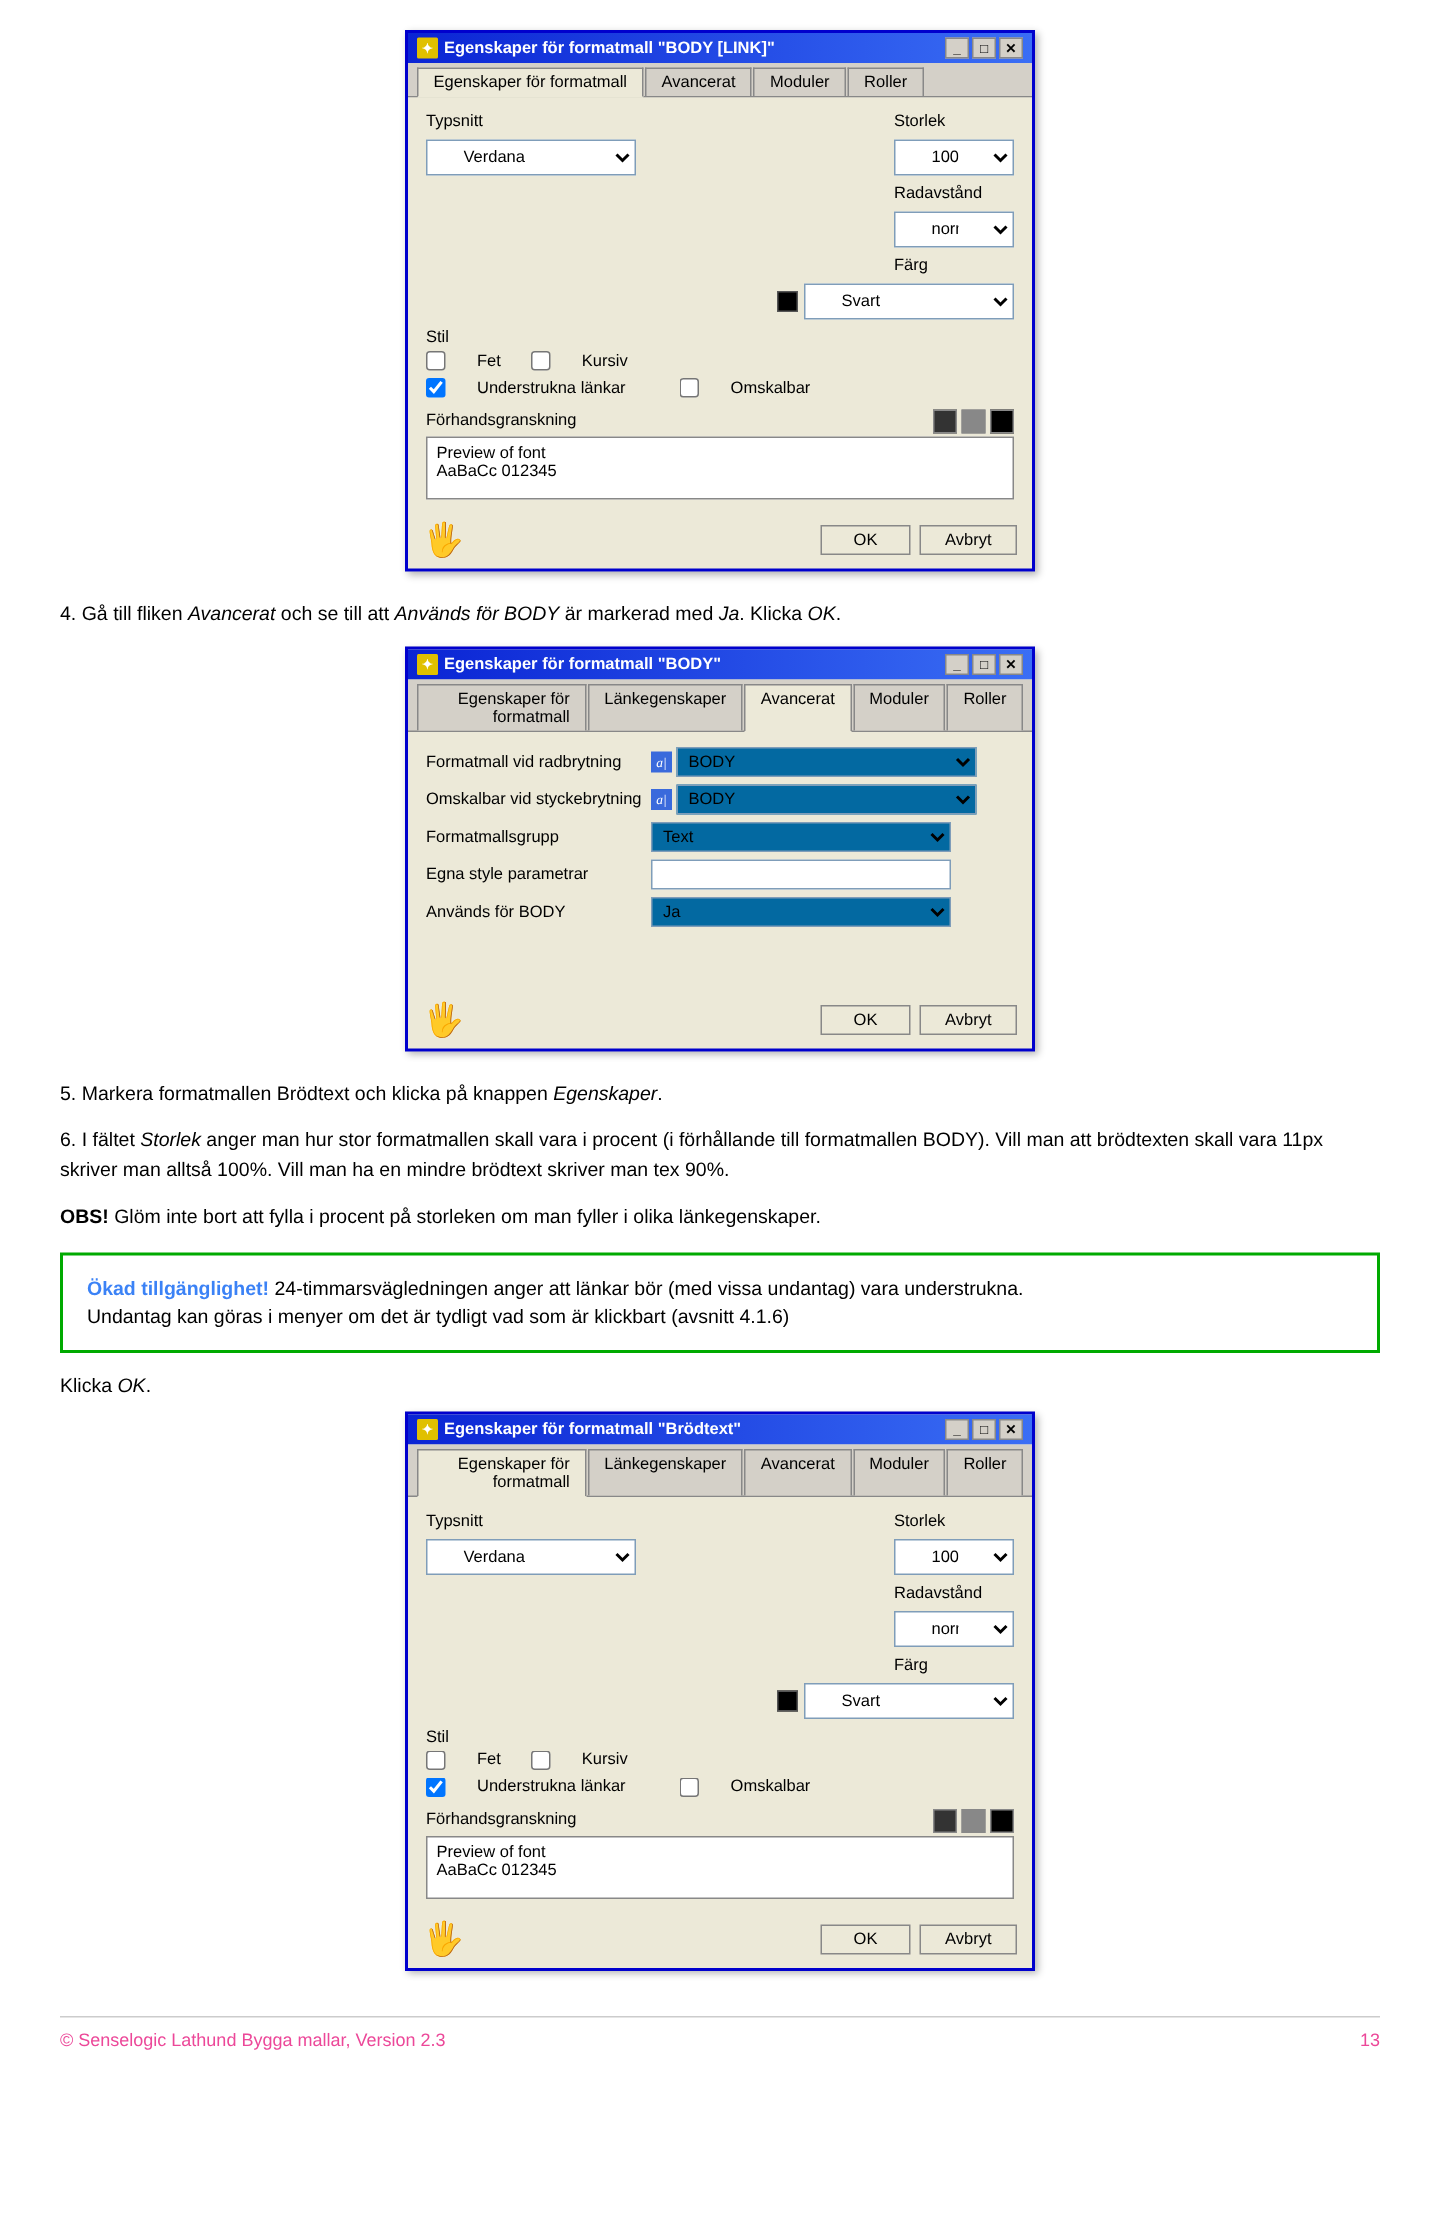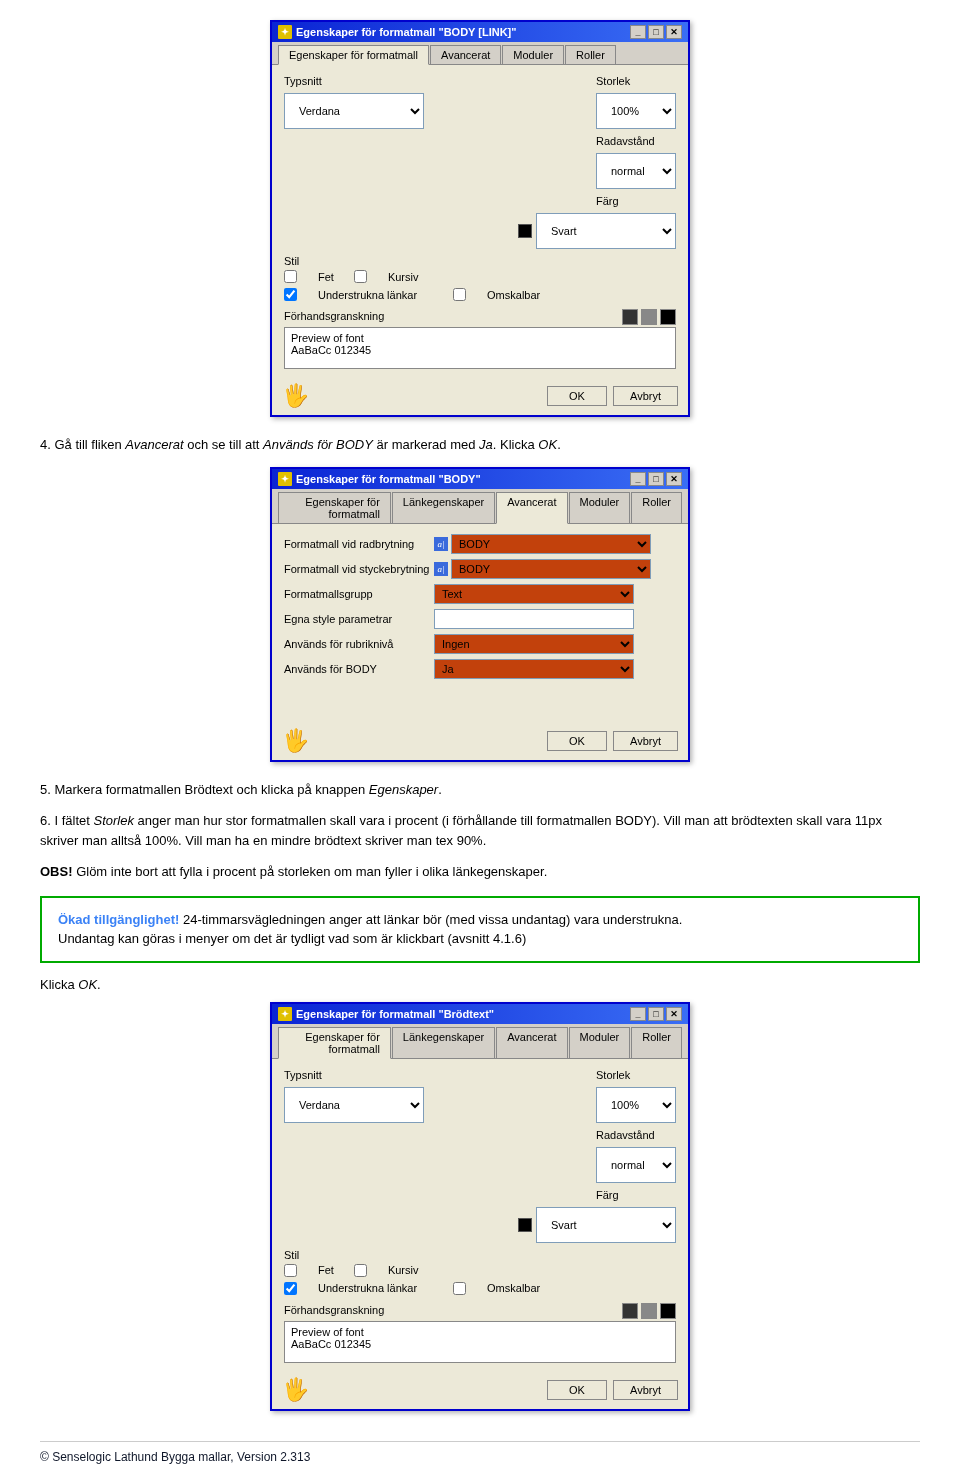--- a/index.html
+++ b/index.html
@@ -97,24 +97,24 @@
       gap: 8px;
     }
     .form-label {
       font-size: 11px;
       font-family: Tahoma, Arial, sans-serif;
       min-width: 80px;
     }
     .win-select {
       border: 1px solid #7f9db9;
       background: #fff;
-      padding: 1px 10px;
-      font-size: 11px;
-      font-family: Tahoma, Arial, sans-serif;
-      height: 36px;
+      padding: 1px 20px;
+      font-size: 11px;
+      font-family: Tahoma, Arial, sans-serif;
+      height: 24px;
     }
     .win-select-sm { width: 80px; }
     .win-select-md { width: 140px; }
     .checkbox-row {
       display: flex;
       align-items: center;
       gap: 21px;
       font-size: 11px;
       font-family: Tahoma, Arial, sans-serif;
     }
@@ -203,22 +203,23 @@
       margin-bottom: 10px;
       font-size: 13px;
     }
 
     
     .page-footer {
       border-top: 1px solid #ccc;
       margin-top: 30px;
       padding-top: 8px;
       display: flex;
+      justify-content: space-between;
       font-size: 12px;
-      color: #0f172a;
+      color: #ec4899;
     }
 
     
     .color-field-box {
       display: flex;
       align-items: center;
       gap: 4px;
     }
     .small-black-box {
       width: 14px;
@@ -234,21 +235,21 @@
       align-items: center;
       margin-bottom: 5px;
     }
     .adv-label {
       font-size: 11px;
       font-family: Tahoma, Arial, sans-serif;
       min-width: 150px;
     }
     .adv-select {
       border: 1px solid #7f9db9;
-      background: #c2410c;
+      background: #0369a1;
       padding: 1px 3px;
       font-size: 11px;
       font-family: Tahoma, Arial, sans-serif;
       height: 20px;
       width: 200px;
     }
     .adv-input {
       border: 1px solid #7f9db9;
       background: #fff;
       padding: 1px 3px;
@@ -409,45 +410,39 @@
 
     <div class="adv-form-row">
       <span class="adv-label">Formatmall vid radbrytning</span>
       <span class="body-icon">a|</span>
       <select class="adv-select">
         <option>BODY</option>
       </select>
     </div>
 
     <div class="adv-form-row">
-      <span class="adv-label">Formatmall vid styckebrytning</span>
+      <span class="adv-label">Omskalbar vid styckebrytning</span>
       <span class="body-icon">a|</span>
       <select class="adv-select">
         <option>BODY</option>
       </select>
     </div>
 
     <div class="adv-form-row">
       <span class="adv-label">Formatmallsgrupp</span>
       <select class="adv-select">
         <option>Text</option>
       </select>
     </div>
 
     <div class="adv-form-row">
       <span class="adv-label">Egna style parametrar</span>
       <input type="text" class="adv-input" value="" style="">
     </div>
 
-    <div class="adv-form-row">
-      <span class="adv-label">Används för rubriknivå</span>
-      <select class="adv-select">
-        <option>Ingen</option>
-      </select>
-    </div>
 
     <div class="adv-form-row">
       <span class="adv-label">Används för BODY</span>
       <select class="adv-select">
         <option>Ja</option>
       </select>
     </div>
     <div style="height:30px"></div>
   </div>
   <div style="padding: 4px 10px 6px 10px; display:flex; align-items:center;">

